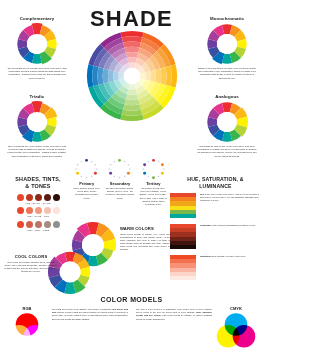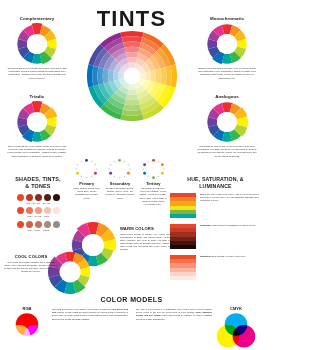--- a/index.html
+++ b/index.html
@@ -120,21 +120,21 @@
   #cmyk-col { position: absolute; right: 4px; top: 10px; width: 46px; }
   #rgb-txt { position: absolute; left: 52px; top: 12px; width: 76px; }
   #cmyk-txt { position: absolute; left: 136px; top: 12px; width: 76px; }
   .justify { text-align: justify; }
 </style>
 </head>
 <body>
 
 <div class="page">
 
-  <div class="masthead">TINTS</div>
+  <div class="masthead">SHADE</div>
 
   <div class="bigwheel">
     <svg class="wheel-svg" viewBox="0 0 100 100">
       <g id="bigwheel-g">
           <path d="M37.31786678997649,2.6696345118356533 A49,49 0 0 1 62.68213321002353,2.6696345118356604 L61.20316723800912,8.189210662058905 A43.285714285714285,43.285714285714285 0 0 0 38.79683276199089,8.189210662058905 Z" fill="#ed2e2e"></path>
           <path d="M62.68213321002353,2.6696345118356604 A49,49 0 0 1 84.64823227814082,15.351767721859176 L80.60762209993199,19.392377900068016 A43.285714285714285,43.285714285714285 0 0 0 61.20316723800912,8.189210662058905 Z" fill="#f26722"></path>
           <path d="M84.64823227814082,15.351767721859176 A49,49 0 0 1 97.33036548816435,37.31786678997648 L91.81078933794109,38.796832761990885 A43.285714285714285,43.285714285714285 0 0 0 80.60762209993199,19.392377900068016 Z" fill="#f7941e"></path>
           <path d="M97.33036548816435,37.317866789976485 A49,49 0 0 1 97.33036548816435,62.68213321002352 L91.81078933794109,61.203167238009115 A43.285714285714285,43.285714285714285 0 0 0 91.81078933794109,38.79683276199089 Z" fill="#fdb913"></path>
           <path d="M97.33036548816435,62.682133210023515 A49,49 0 0 1 84.64823227814082,84.64823227814082 L80.60762209993199,80.60762209993199 A43.285714285714285,43.285714285714285 0 0 0 91.81078933794109,61.20316723800911 Z" fill="#fff200"></path>
           <path d="M84.64823227814084,84.64823227814082 A49,49 0 0 1 62.68213321002353,97.33036548816435 L61.20316723800912,91.81078933794109 A43.285714285714285,43.285714285714285 0 0 0 80.60762209993199,80.60762209993197 Z" fill="#c8d92b"></path>

